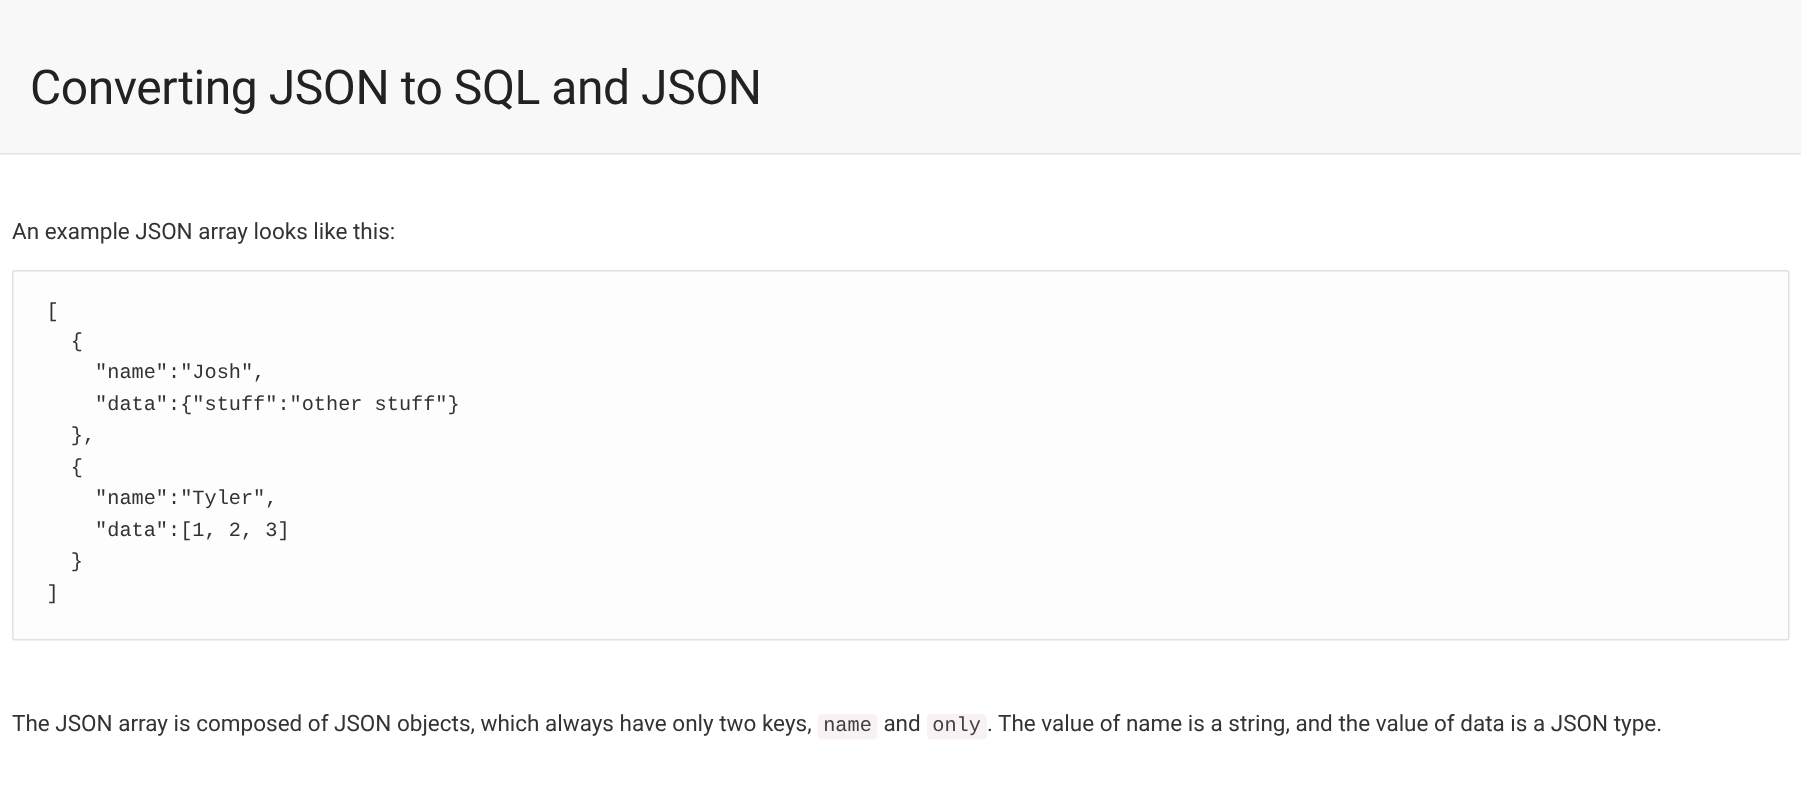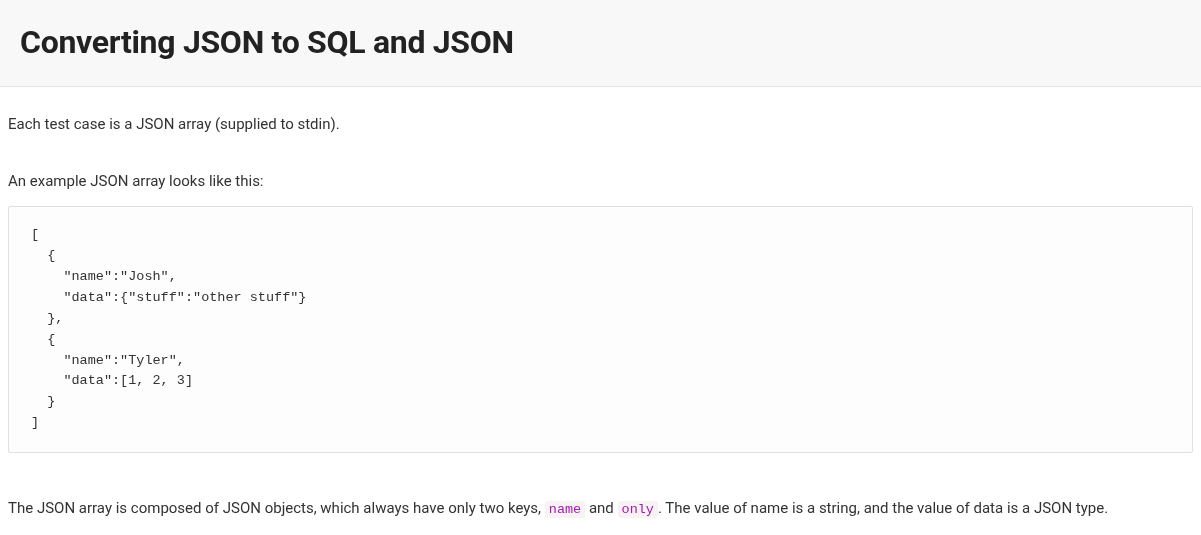--- a/index.html
+++ b/index.html
@@ -14,23 +14,24 @@
       line-height: 1.5;
       background: #fff;
     }
     .header-region {
       background: #f8f8f8;
       border-bottom: 1px solid #e5e5e5;
       padding: 18px 20px 20px 20px;
     }
     h1 {
       font-size: 32px;
-      font-weight: 700;
+      font-weight: 400;
       color: #222;
       letter-spacing: -0.3px;
+      margin-top: 16px;
     }
     .content {
       padding: 20px 8px 20px 8px;
     }
     p {
       margin: 6px 0 14px 0;
       color: #333;
     }
     .spacer {
       height: 14px;
@@ -44,36 +45,35 @@
       font-size: 13.5px;
       line-height: 1.55;
       color: #333;
       white-space: pre;
       overflow-x: auto;
       margin: 4px 0 10px 0;
     }
     code.inline {
       font-family: Consolas, "Courier New", monospace;
       font-size: 13.5px;
-      color: #a21caf;
+      color: #404040;
       background: #f9f2f4;
       padding: 1px 4px;
       border-radius: 3px;
     }
   </style>
 </head>
 <body>
 
 <div class="header-region">
   <h1>Converting JSON to SQL and JSON</h1>
 </div>
 
 <div class="content">
 
-  <p>Each test case is a JSON array (supplied to stdin).</p>
 
   <div class="spacer"></div>
 
   <p>An example JSON array looks like this:</p>
 
   <pre>[
   {
     "name":"Josh",
     "data":{"stuff":"other stuff"}
   },

